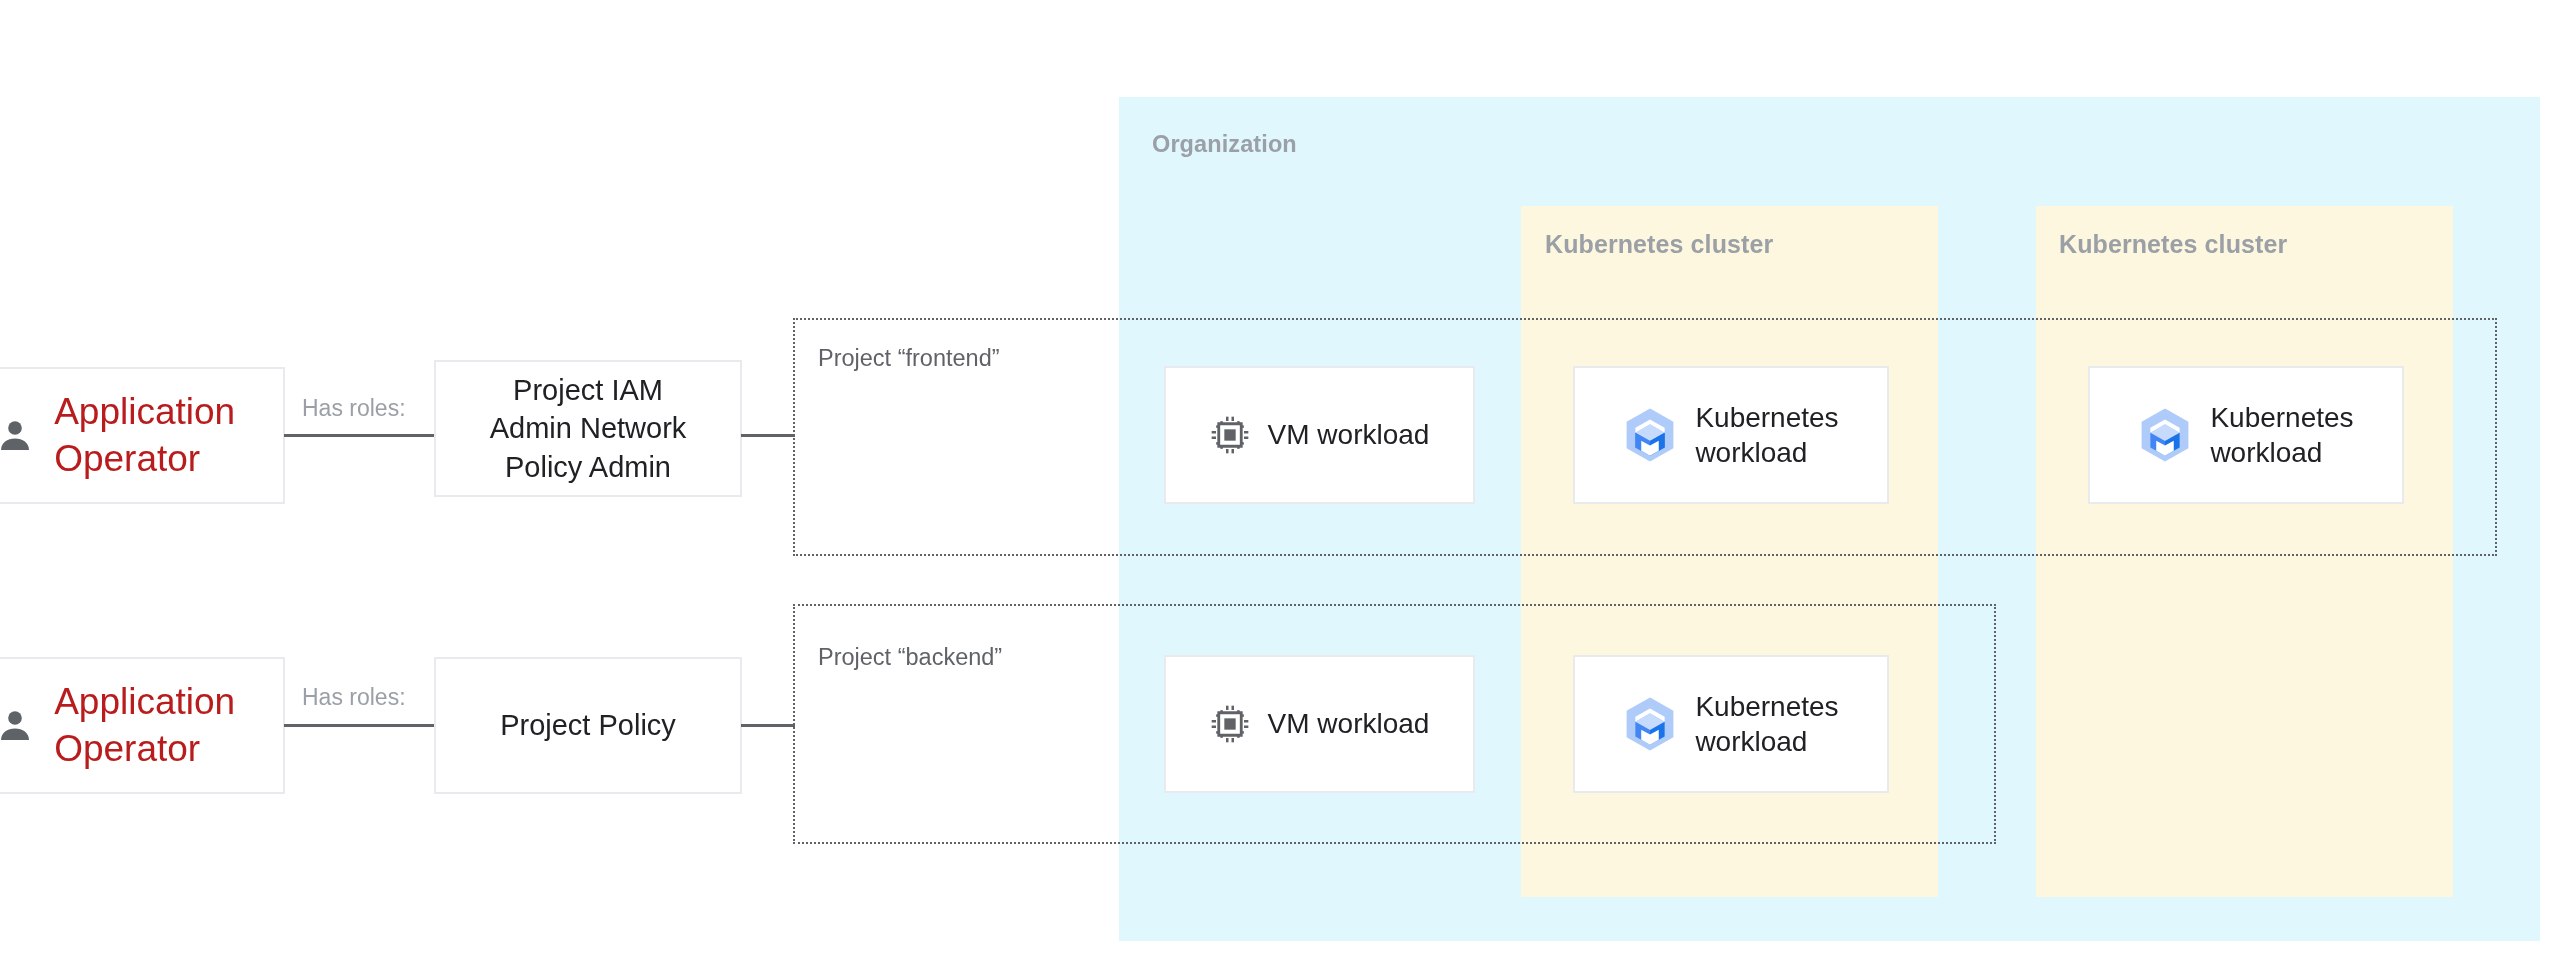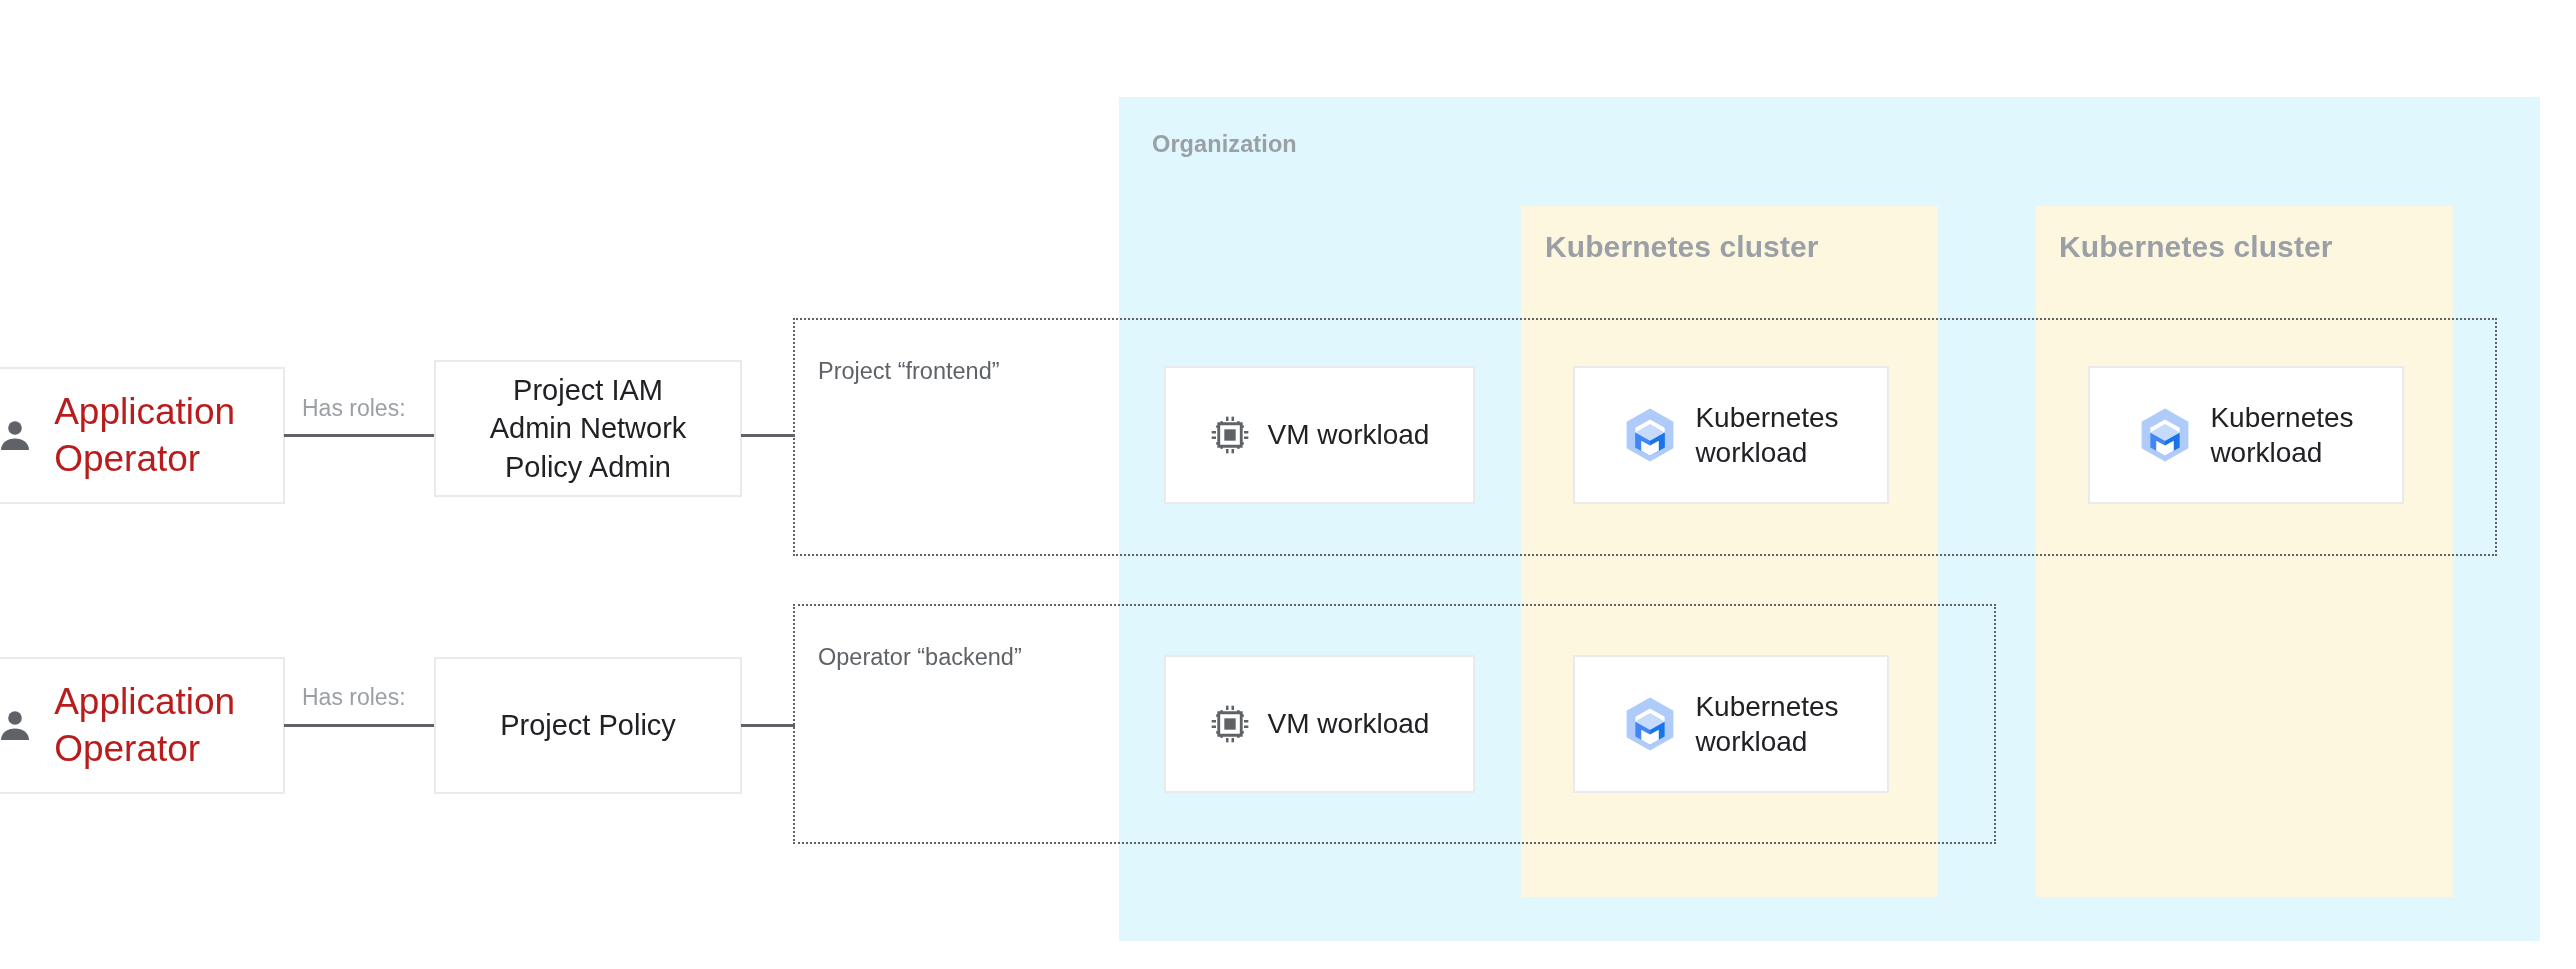--- a/index.html
+++ b/index.html
@@ -25,21 +25,21 @@
     letter-spacing:0.1px;
     white-space:nowrap;
   }
   .cluster-box{
     position:absolute;
     background:#fef7e0;
   }
   .cluster-label{
     position:absolute;
     color:#9aa0a6;
-    font-size:30px;
+    font-size:25px;
     font-weight:700;
     letter-spacing:0.1px;
     white-space:nowrap;
   }
   .project-box{
     position:absolute;
     border:2.8px dotted #5f6368;
     box-sizing:border-box;
     background:transparent;
   }
@@ -124,24 +124,24 @@
   <div class="org-box" style="left:1119px;top:97px;width:1421px;height:844px;"></div>
   <div class="org-label" style="left:1152px;top:131px;">Organization</div>
 
   <div class="cluster-box" style="left:1521px;top:206px;width:417px;height:691px;"></div>
   <div class="cluster-label" style="left:1545px;top:230px;">Kubernetes cluster</div>
 
   <div class="cluster-box" style="left:2036px;top:206px;width:417px;height:691px;"></div>
   <div class="cluster-label" style="left:2059px;top:230px;">Kubernetes cluster</div>
 
   <div class="project-box" style="left:793px;top:318px;width:1704px;height:238px;"></div>
-  <div class="project-label" style="left:818px;top:358px;">Project “frontend”</div>
+  <div class="project-label" style="left:818px;top:345px;">Project “frontend”</div>
 
   <div class="project-box" style="left:793px;top:604px;width:1203px;height:240px;"></div>
-  <div class="project-label" style="left:818px;top:644px;">Operator “backend”</div>
+  <div class="project-label" style="left:818px;top:644px;">Project “backend”</div>
 
   <div class="plain-box" style="left:-55px;top:367px;width:340px;height:137px;">
     <div class="actor-inner">
       <svg class="icon" width="40" height="40" viewBox="0 0 24 24">
         <circle cx="12" cy="7.2" r="4.1" fill="#5f6368"></circle>
         <path d="M3.6 20.4c0-4.3 3.8-6.9 8.4-6.9s8.4 2.6 8.4 6.9z" fill="#5f6368"></path>
       </svg>
       <div class="actor-txt">Application
 Operator</div>
     </div>

